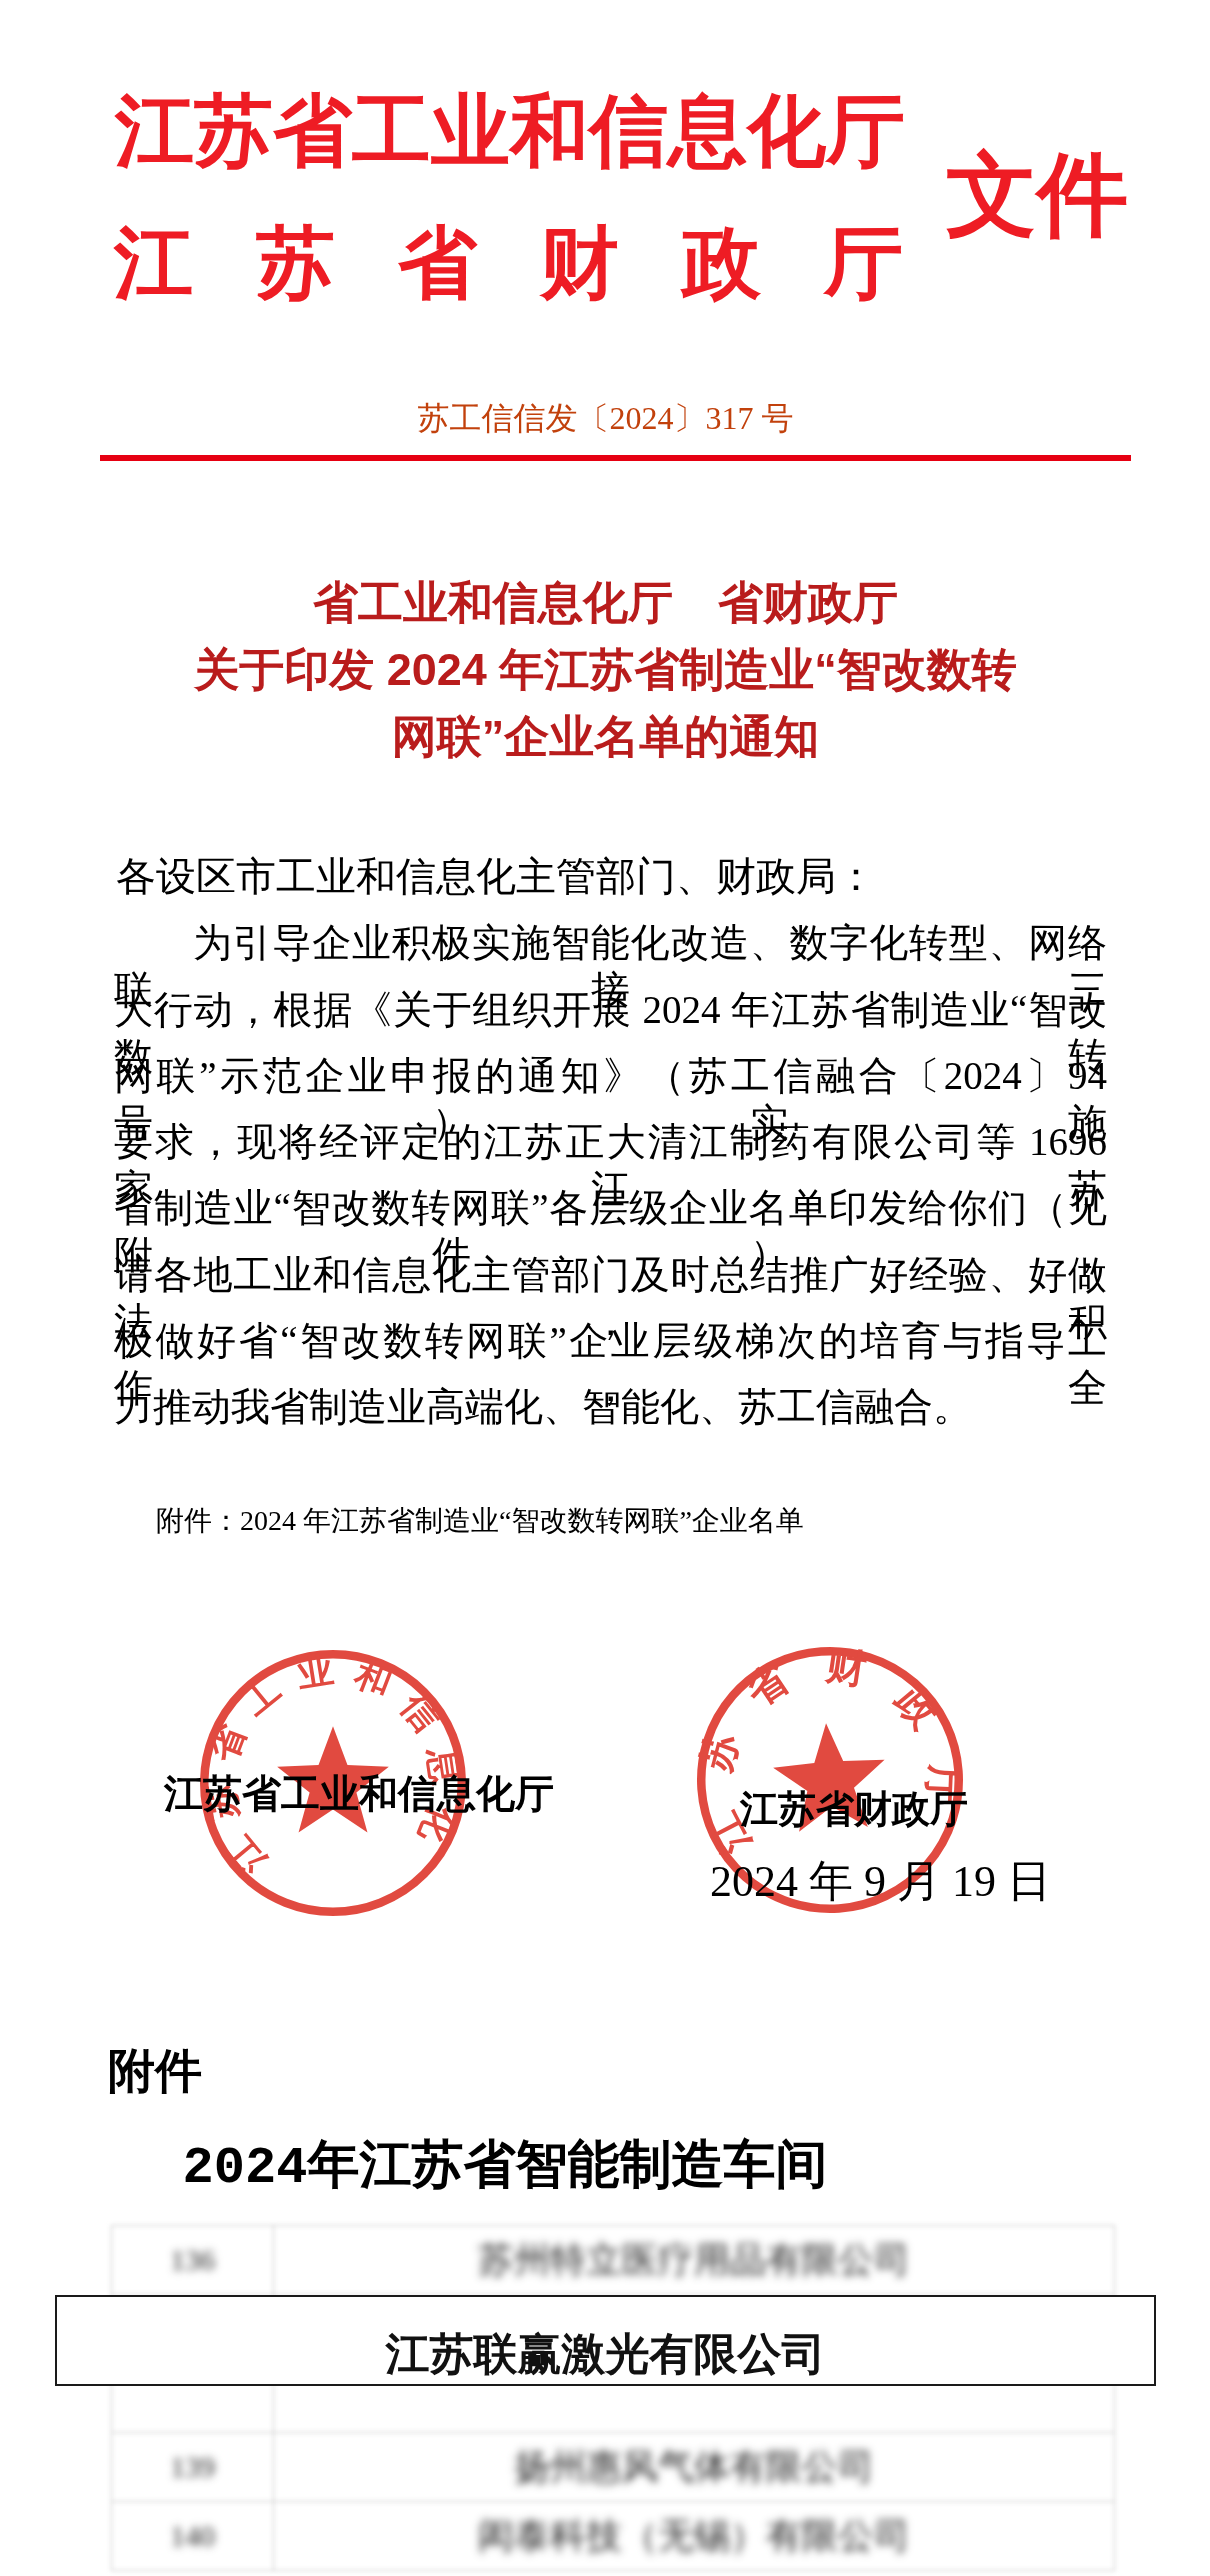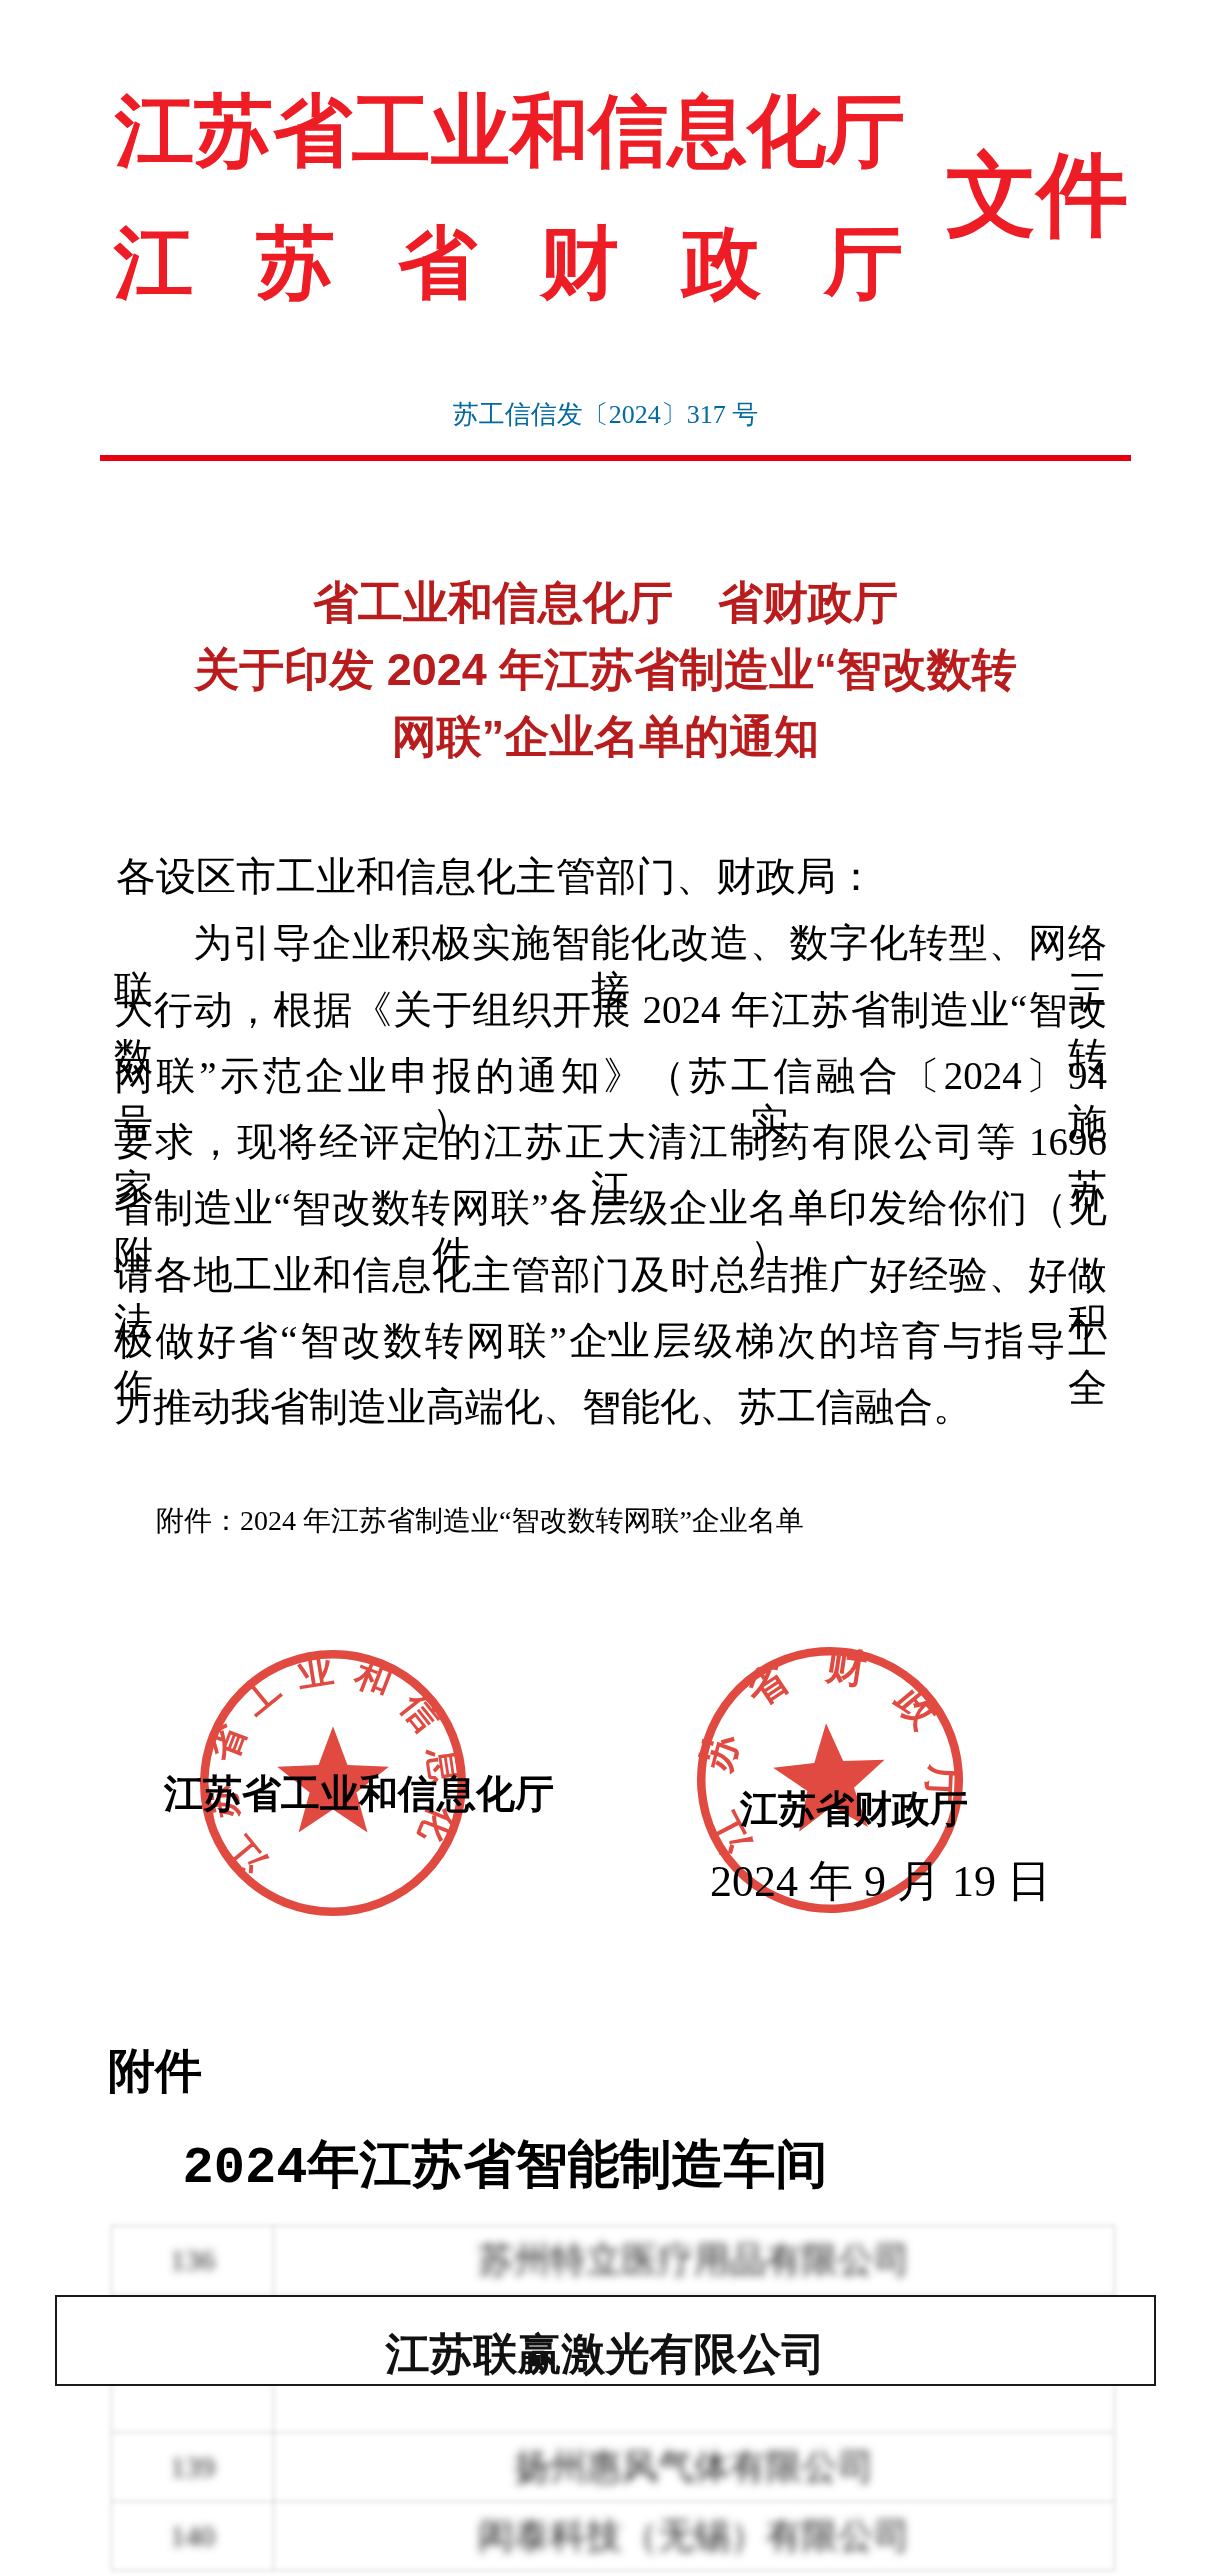--- a/index.html
+++ b/index.html
@@ -9,21 +9,21 @@
   
   .hdr-line1{position:absolute;left:115px;top:91px;font-size:79px;line-height:1;
              font-weight:900;color:#ee1c24;font-family:"Liberation Sans",sans-serif;white-space:nowrap;}
   .hdr-line2{position:absolute;left:114px;top:223px;font-size:79px;line-height:1;
              font-weight:900;color:#ee1c24;letter-spacing:63px;
              font-family:"Liberation Sans",sans-serif;white-space:nowrap;}
   .hdr-suffix{position:absolute;left:946px;top:149px;font-size:91px;line-height:1;
              font-weight:900;color:#ee1c24;font-family:"Liberation Sans",sans-serif;white-space:nowrap;}
 
   .doc-number{position:absolute;left:0;top:399px;width:1211px;text-align:center;
-              font-size:26px;line-height:1.2;color:#0369a1;}
+              font-size:32px;line-height:1.2;color:#c2410c;}
   .red-divider{position:absolute;left:100px;top:455px;width:1031px;height:5.7px;background:#e60012;}
 
   
   .doc-title{position:absolute;left:0;top:569px;width:1211px;text-align:center;
              font-size:45px;line-height:67px;font-weight:700;color:#b91c1c;
              font-family:"Liberation Sans",sans-serif;}
 
   
   .salutation{position:absolute;left:116px;top:854px;font-size:40px;line-height:1.15;white-space:nowrap;}
   .bline{position:absolute;left:114px;width:993px;font-size:39px;line-height:1.2;}

